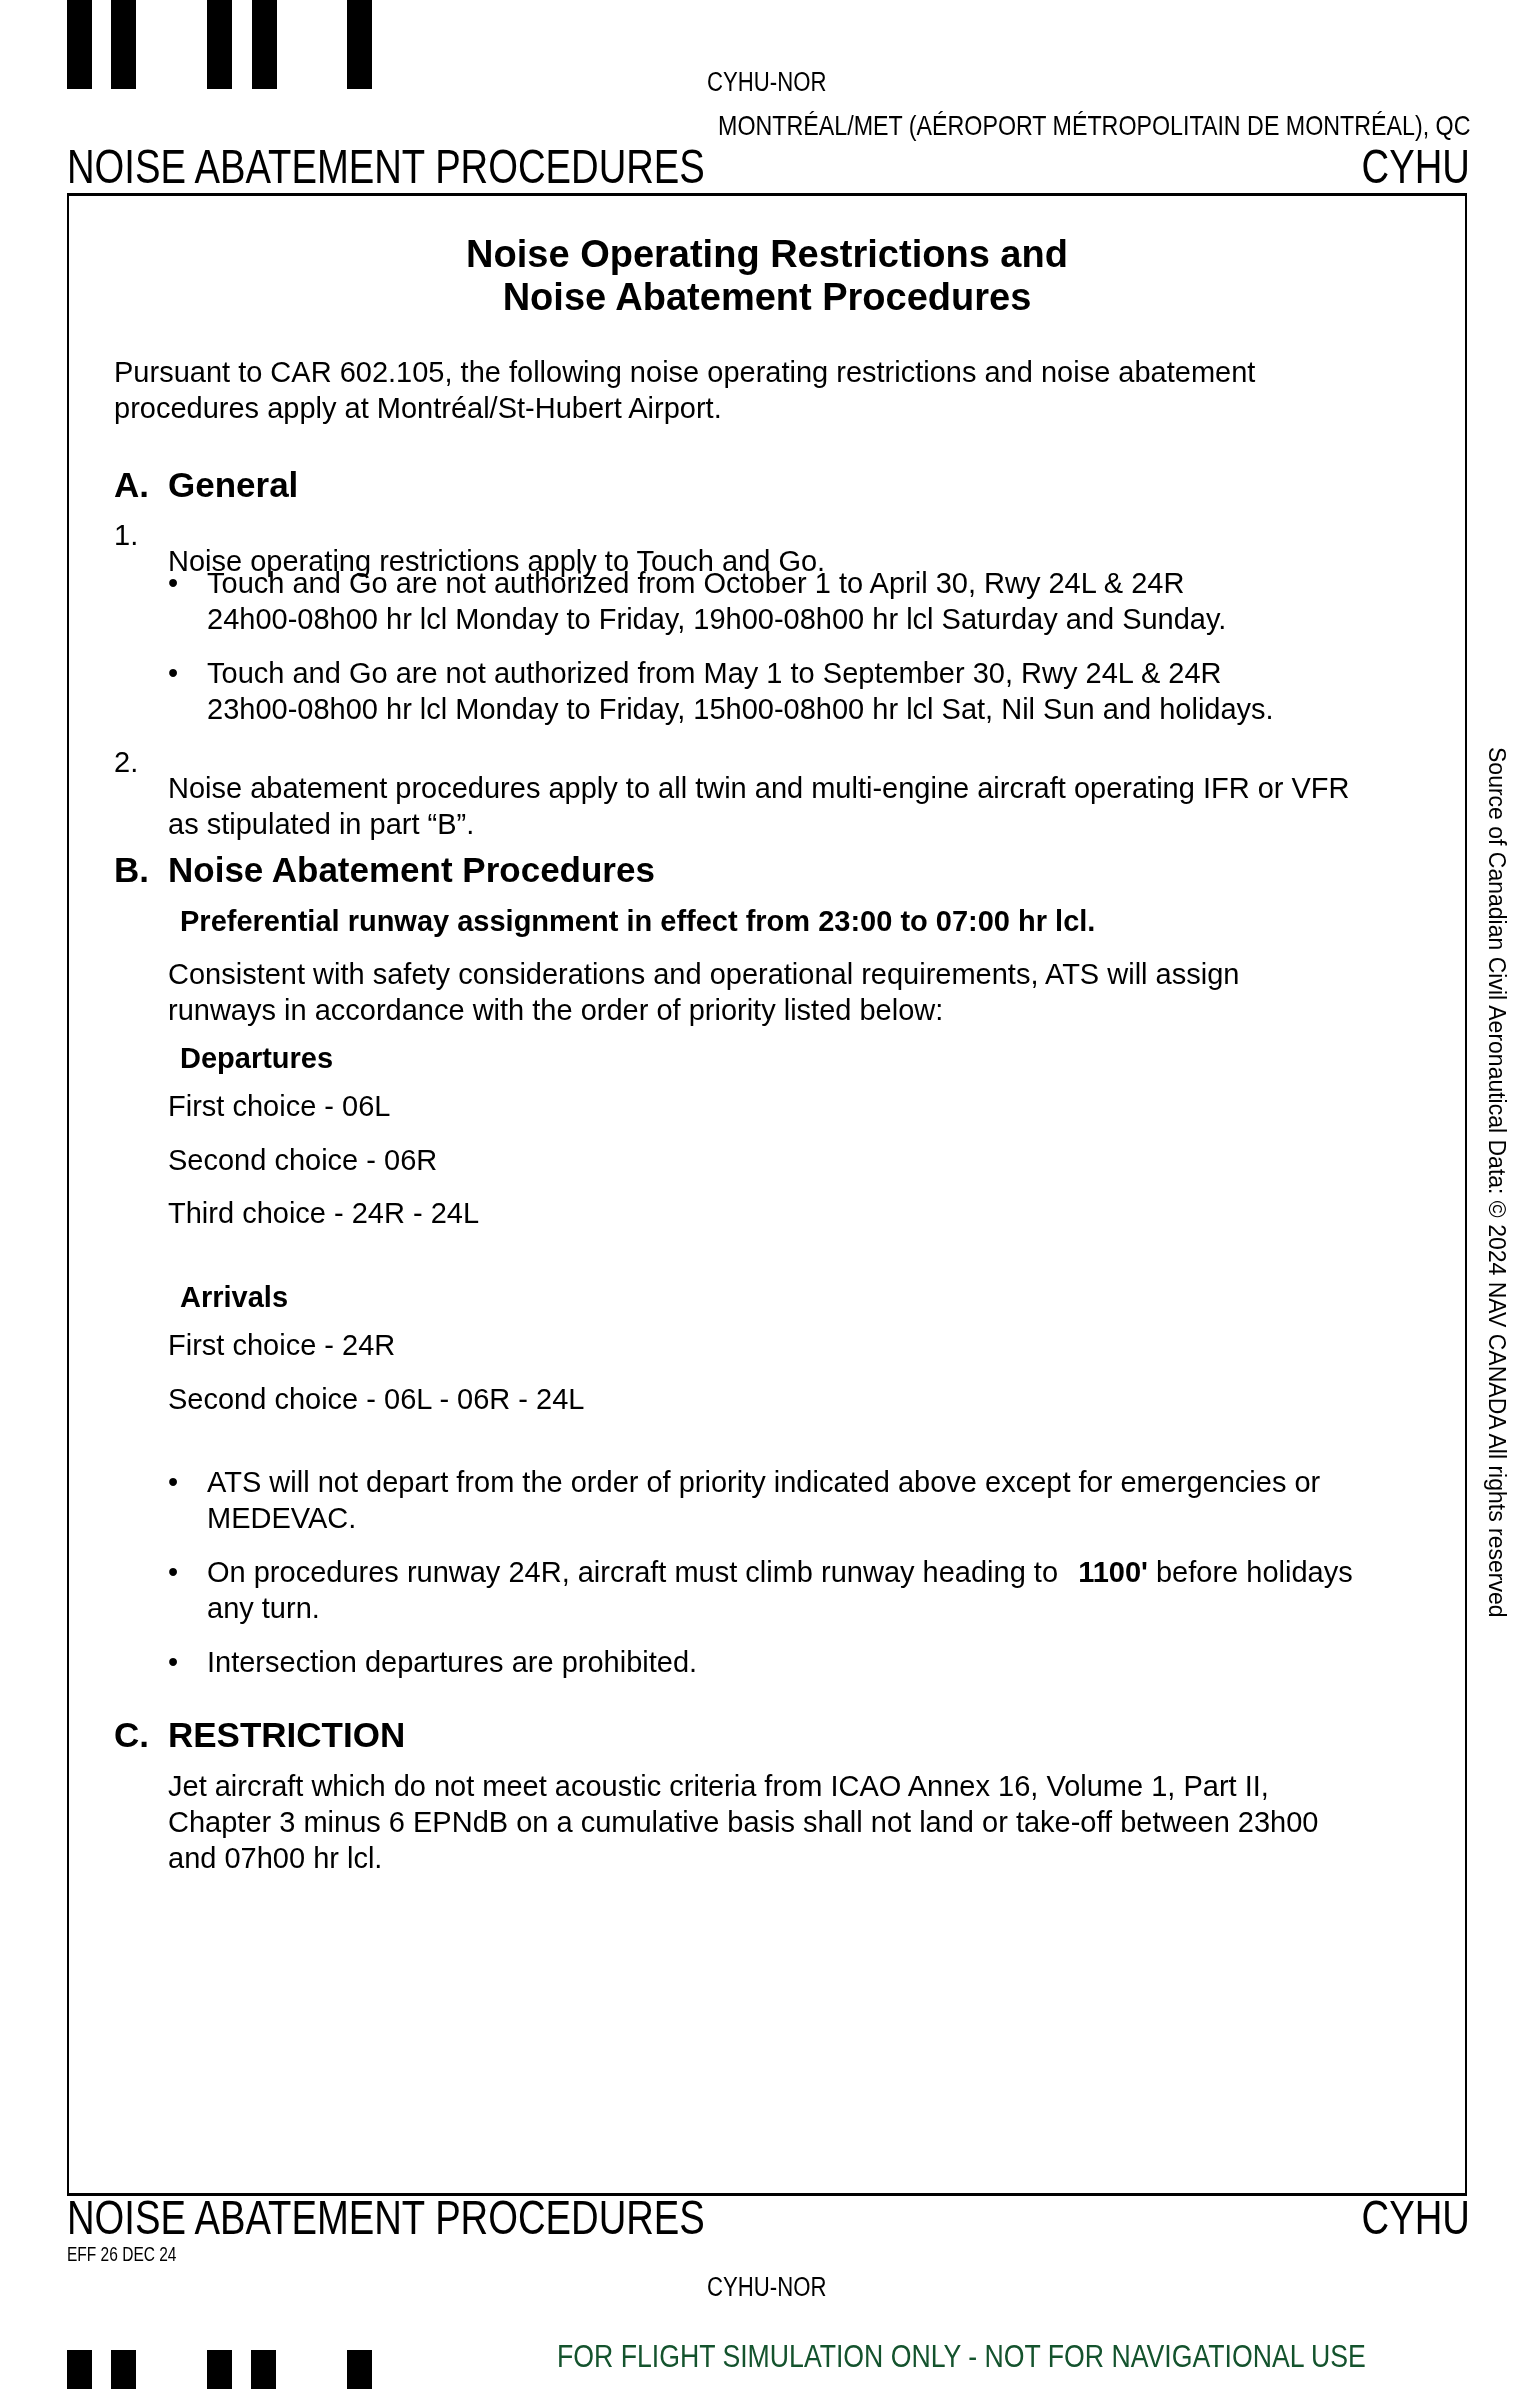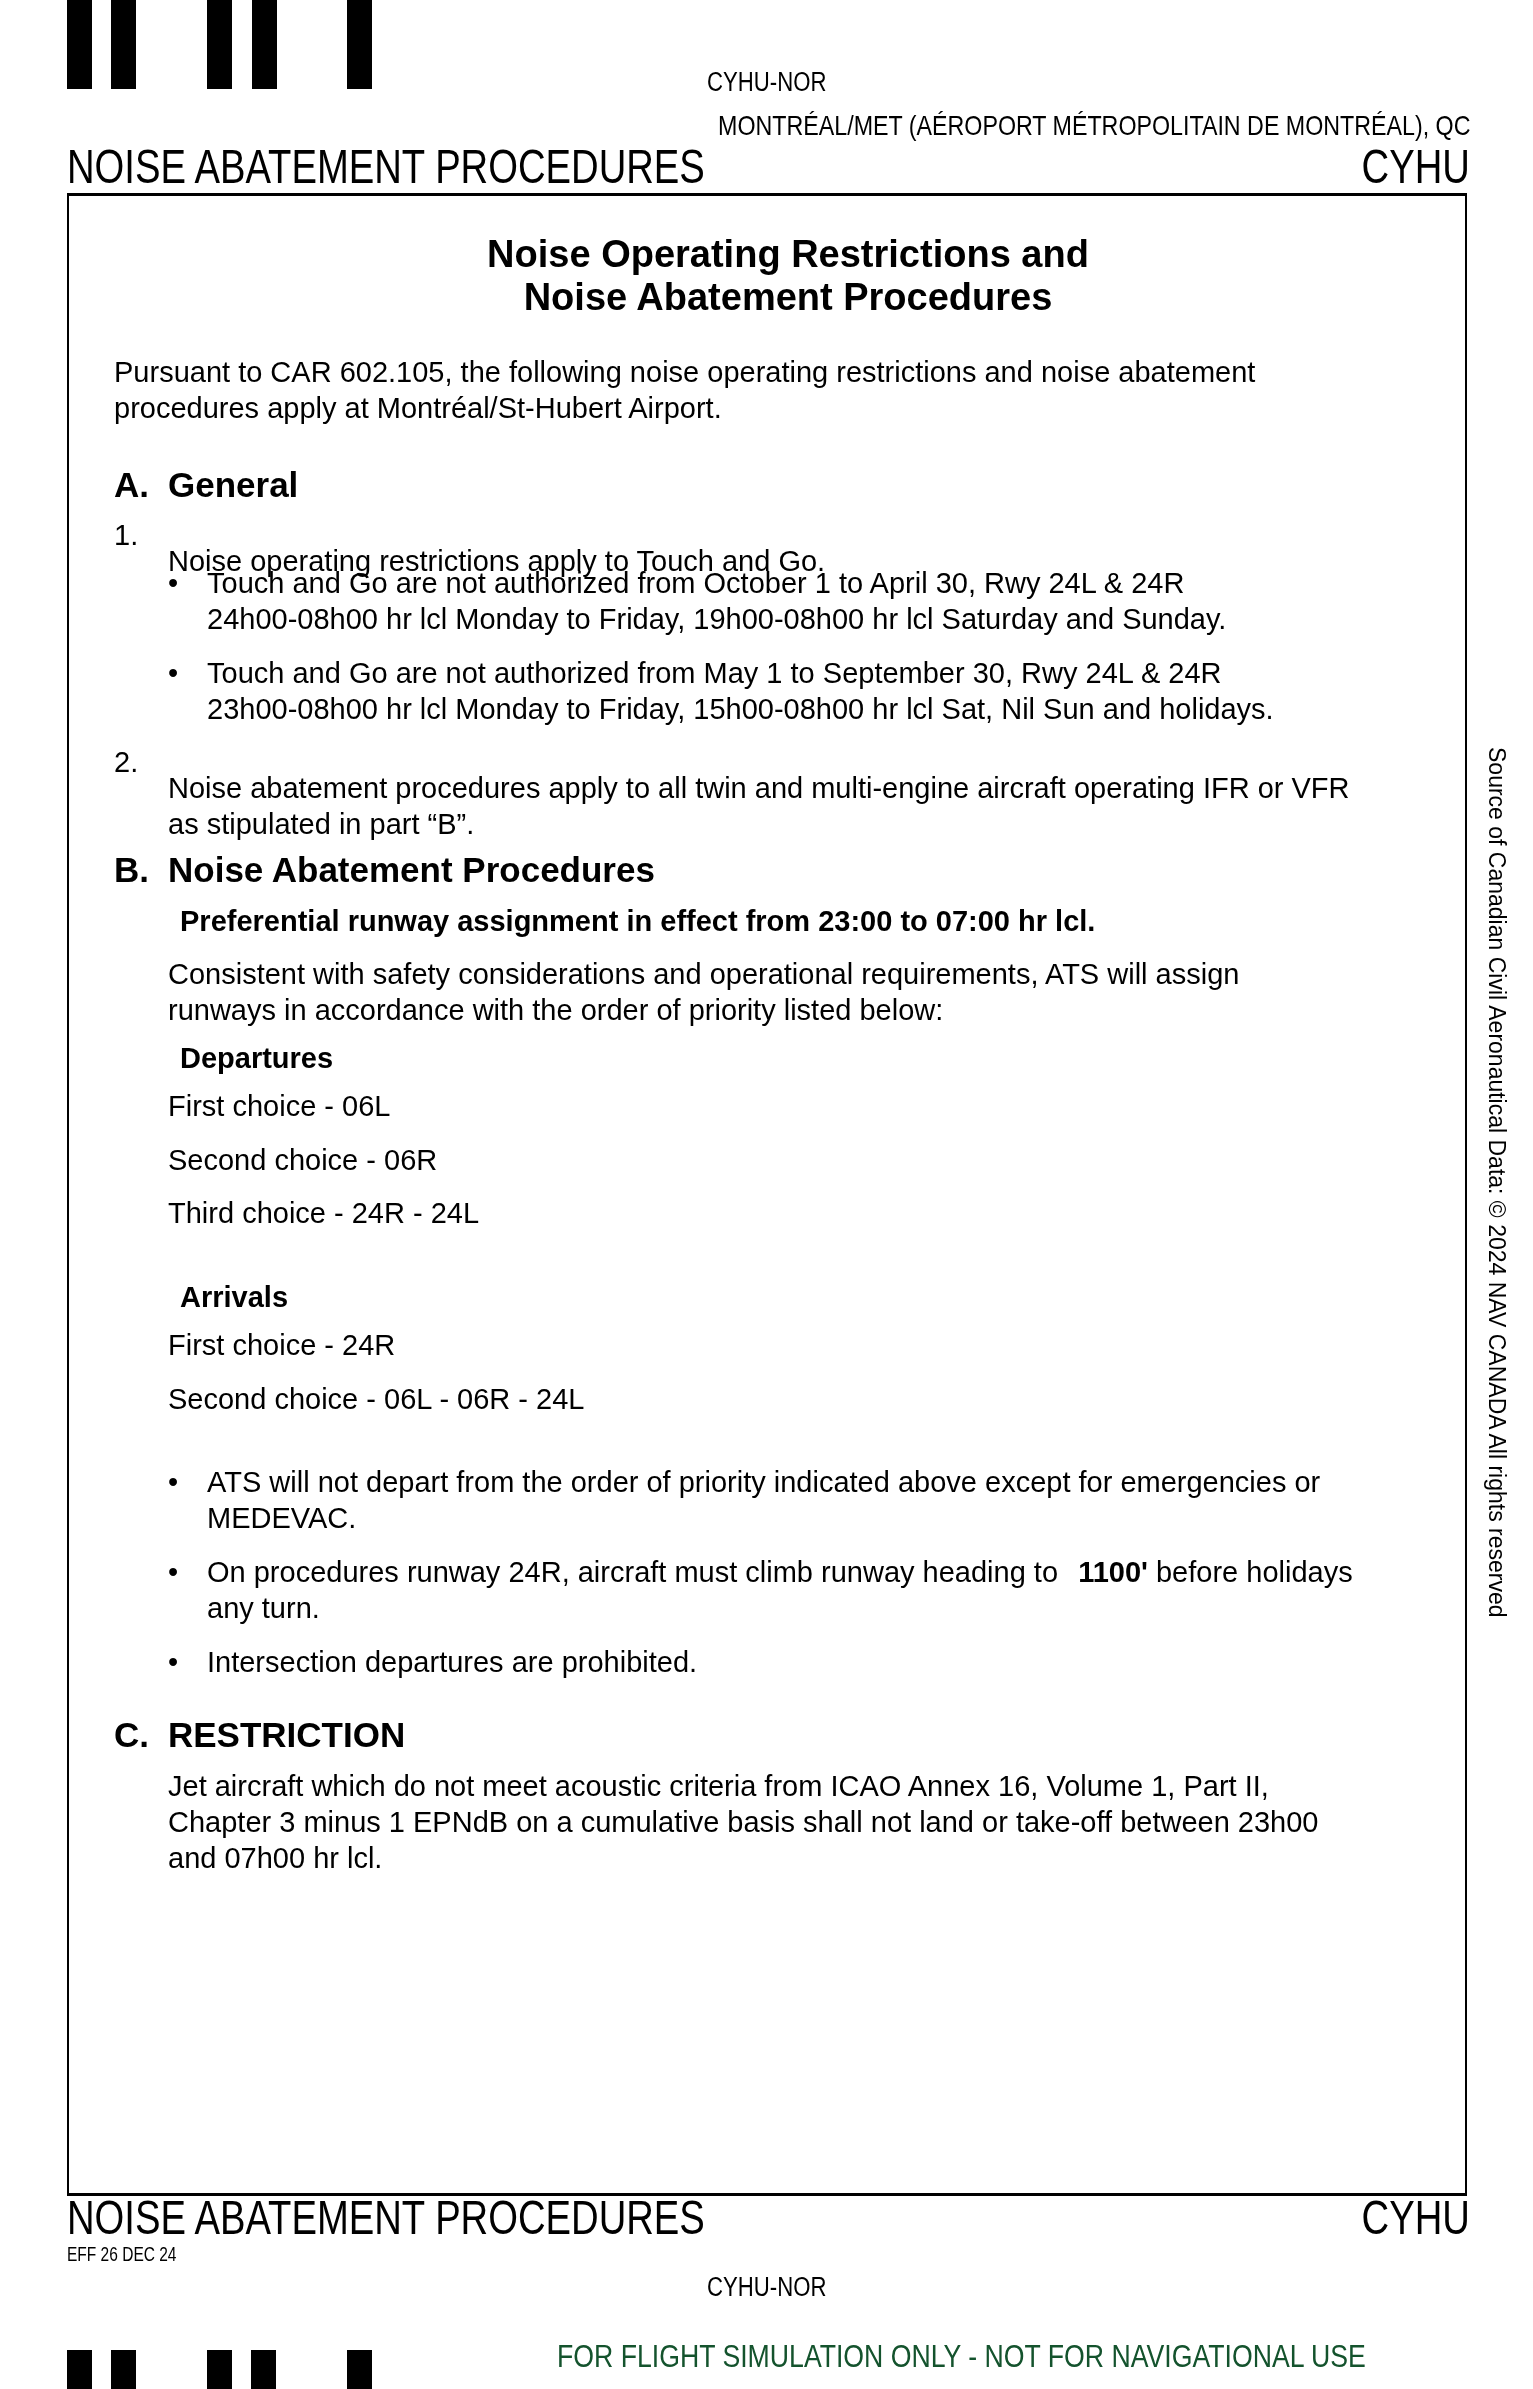--- a/index.html
+++ b/index.html
@@ -6,21 +6,21 @@
   body { width:1533px; height:2389px; position:relative; overflow:hidden; color:#000; font-family:"Liberation Sans", sans-serif; }
   .abs { position:absolute; }
   .bar { position:absolute; background:#000; width:25px; }
   .cond { display:inline-block; transform-origin:left top; white-space:nowrap; font-family:"Liberation Sans", sans-serif; }
   .cond-c { display:inline-block; transform-origin:center top; white-space:nowrap; }
   .cond-r { display:inline-block; transform-origin:right top; white-space:nowrap; }
 
   #box { position:absolute; left:67px; top:193px; width:1396px; height:1997px; border:2.2px solid #000; border-top-width:3.7px; border-bottom-width:3.7px; box-sizing:content-box; }
   .content { position:absolute; left:45px; top:0; width:1307px; font-size:29px; line-height:36px; }
 
-  .title { position:absolute; left:0; width:1396px; text-align:center; top:37px; font-weight:bold; font-size:38px; line-height:43px;padding-left:21px; }
+  .title { position:absolute; left:0; width:1396px; text-align:center; top:37px; font-weight:bold; font-size:38px; line-height:43px; }
   .para { position:absolute; }
   .h-sec { position:absolute; font-weight:bold; font-size:35px; line-height:39px; }
   .h-sec .letter { position:absolute; left:0; }
   .h-sec .txt { position:absolute; left:54px; white-space:nowrap; }
   .num { position:absolute; left:0; }
   .numtxt { position:absolute; left:54px; width:1270px;margin-top:26px; }
   .bullet { position:absolute; left:54px; }
   .bullettxt { position:absolute; left:93px; width:1240px; }
   .bold { font-weight:bold;margin-left:12px; }
 
@@ -158,21 +158,21 @@
       </div>
     </div>
 
     <div class="h-sec" style="top:1519px; width:598px;">
       <span class="letter">C.</span>
       <span class="txt">RESTRICTION</span>
     </div>
 
     <div class="para" style="top:1572px; left:54px; width:1285px;">
       <div>Jet aircraft which do not meet acoustic criteria from ICAO Annex 16, Volume 1, Part II,</div>
-      <div>Chapter 3 minus 1 EPNdB on a cumulative basis shall not land or take-off between 23h00</div>
+      <div>Chapter 3 minus 6 EPNdB on a cumulative basis shall not land or take-off between 23h00</div>
       <div>and 07h00 hr lcl.</div>
     </div>
   </div>
 </div>
 
 <div id="sidebar-text">
   <span>Source of Canadian Civil Aeronautical Data: © 2024 NAV CANADA All rights reserved</span>
 </div>
 
 <div class="abs" style="left:67px; top:2191px; font-size:49px; line-height:52px;">

